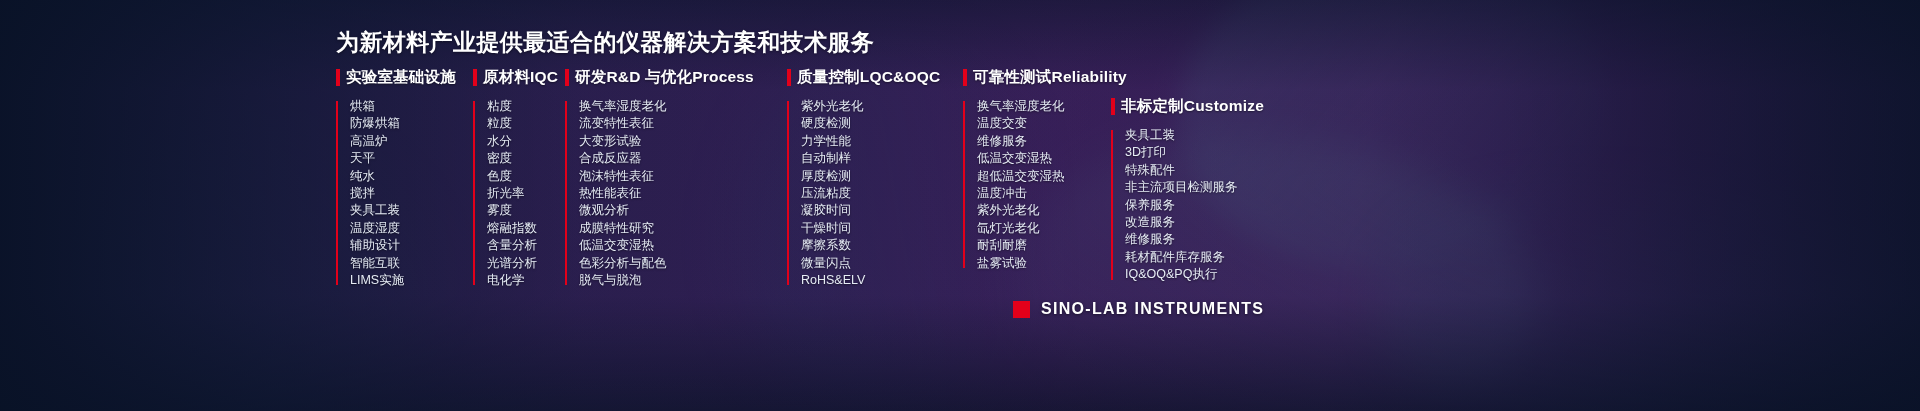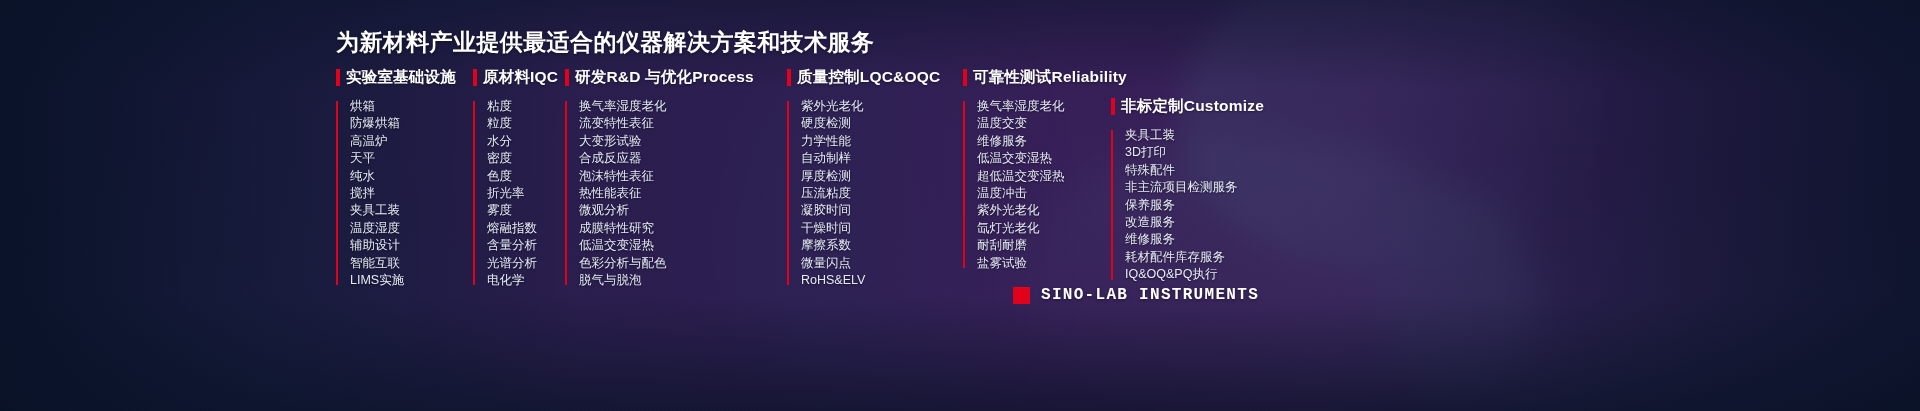--- a/index.html
+++ b/index.html
@@ -154,24 +154,23 @@
   .col-1 { width: 92px; }
   .col-2 { width: 222px; }
   .col-3 { width: 176px; }
   .col-4 { width: 148px; }
   .col-5 { width: 200px; margin-top: 29px; }
 
   
   .brand {
     position: absolute;
     left: 1013px;
-    top: 286px;
+    top: 300px;
     display: flex;
     align-items: center;
-    font-family: Liberation Mono, monospace;
   }
   .brand-mark {
     width: 17px;
     height: 17px;
     background: #e2001a;
     margin-right: 11px;
     flex: 0 0 auto;
   }
   .brand-text {
     font-size: 16px;

